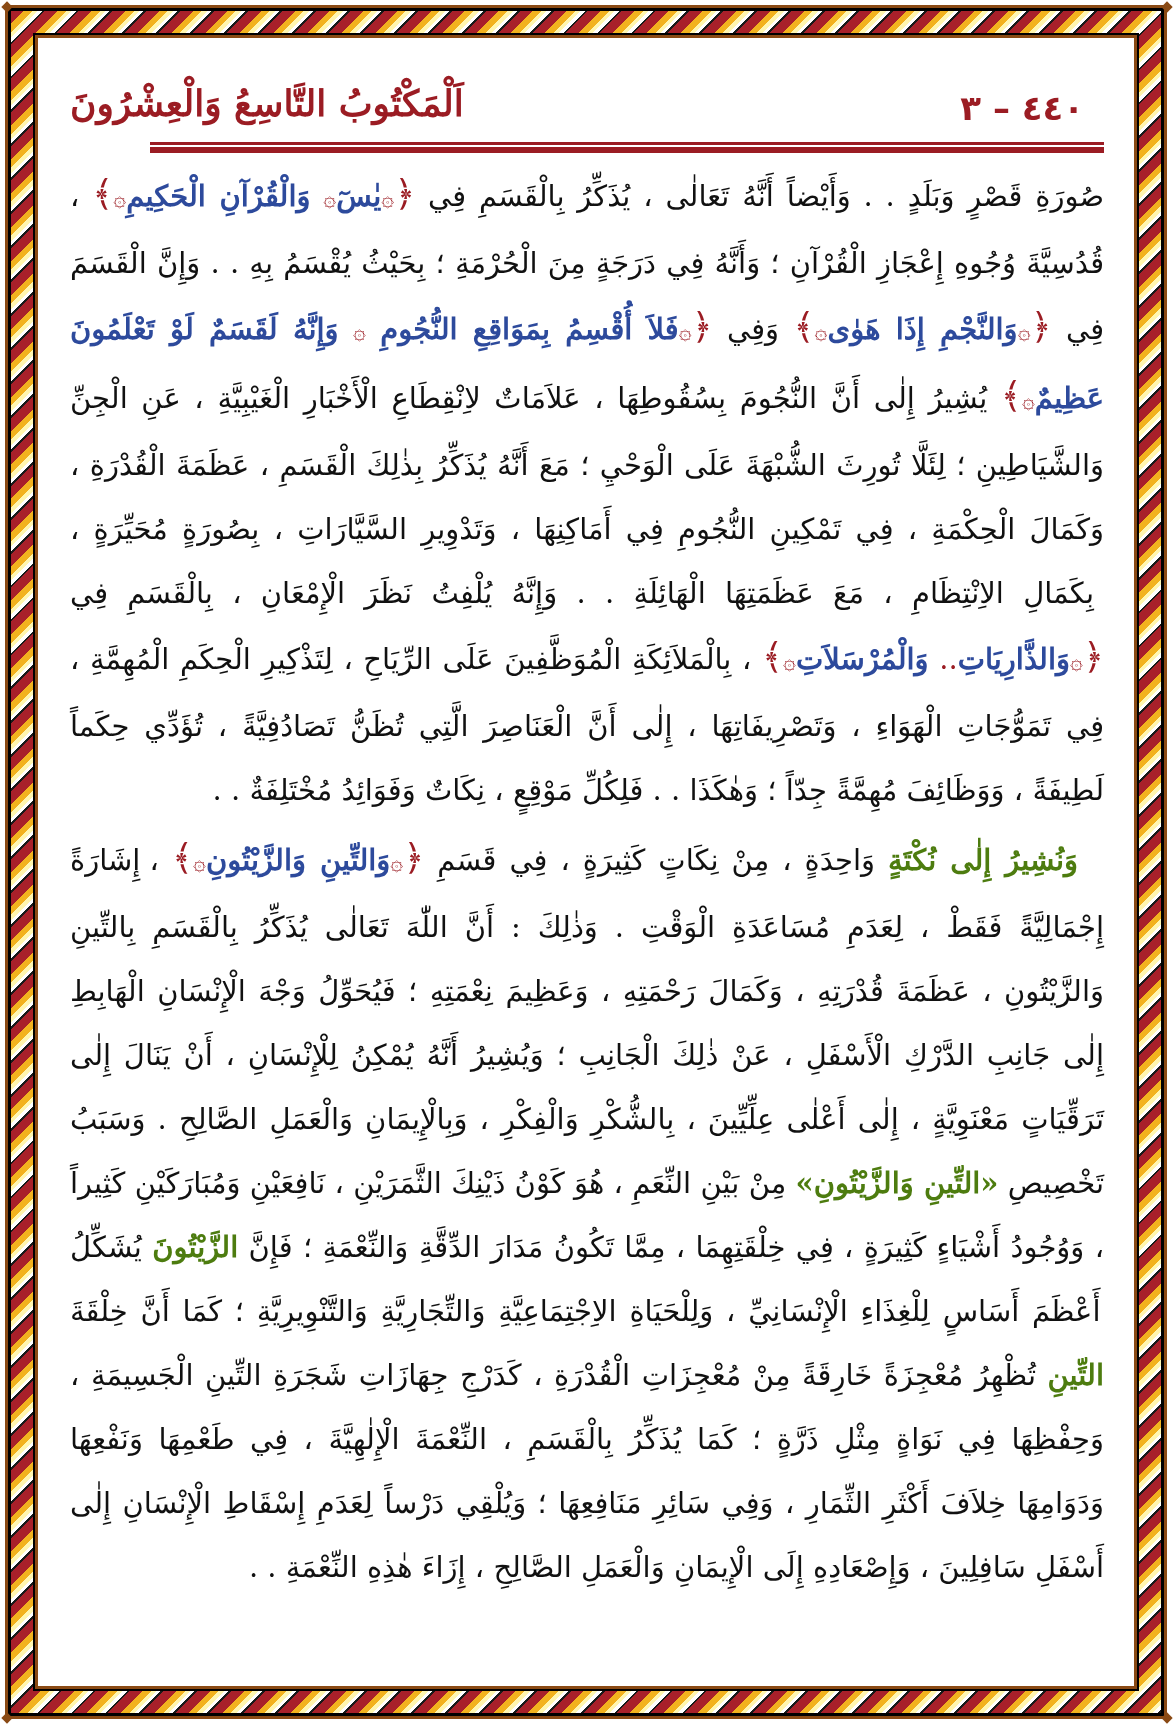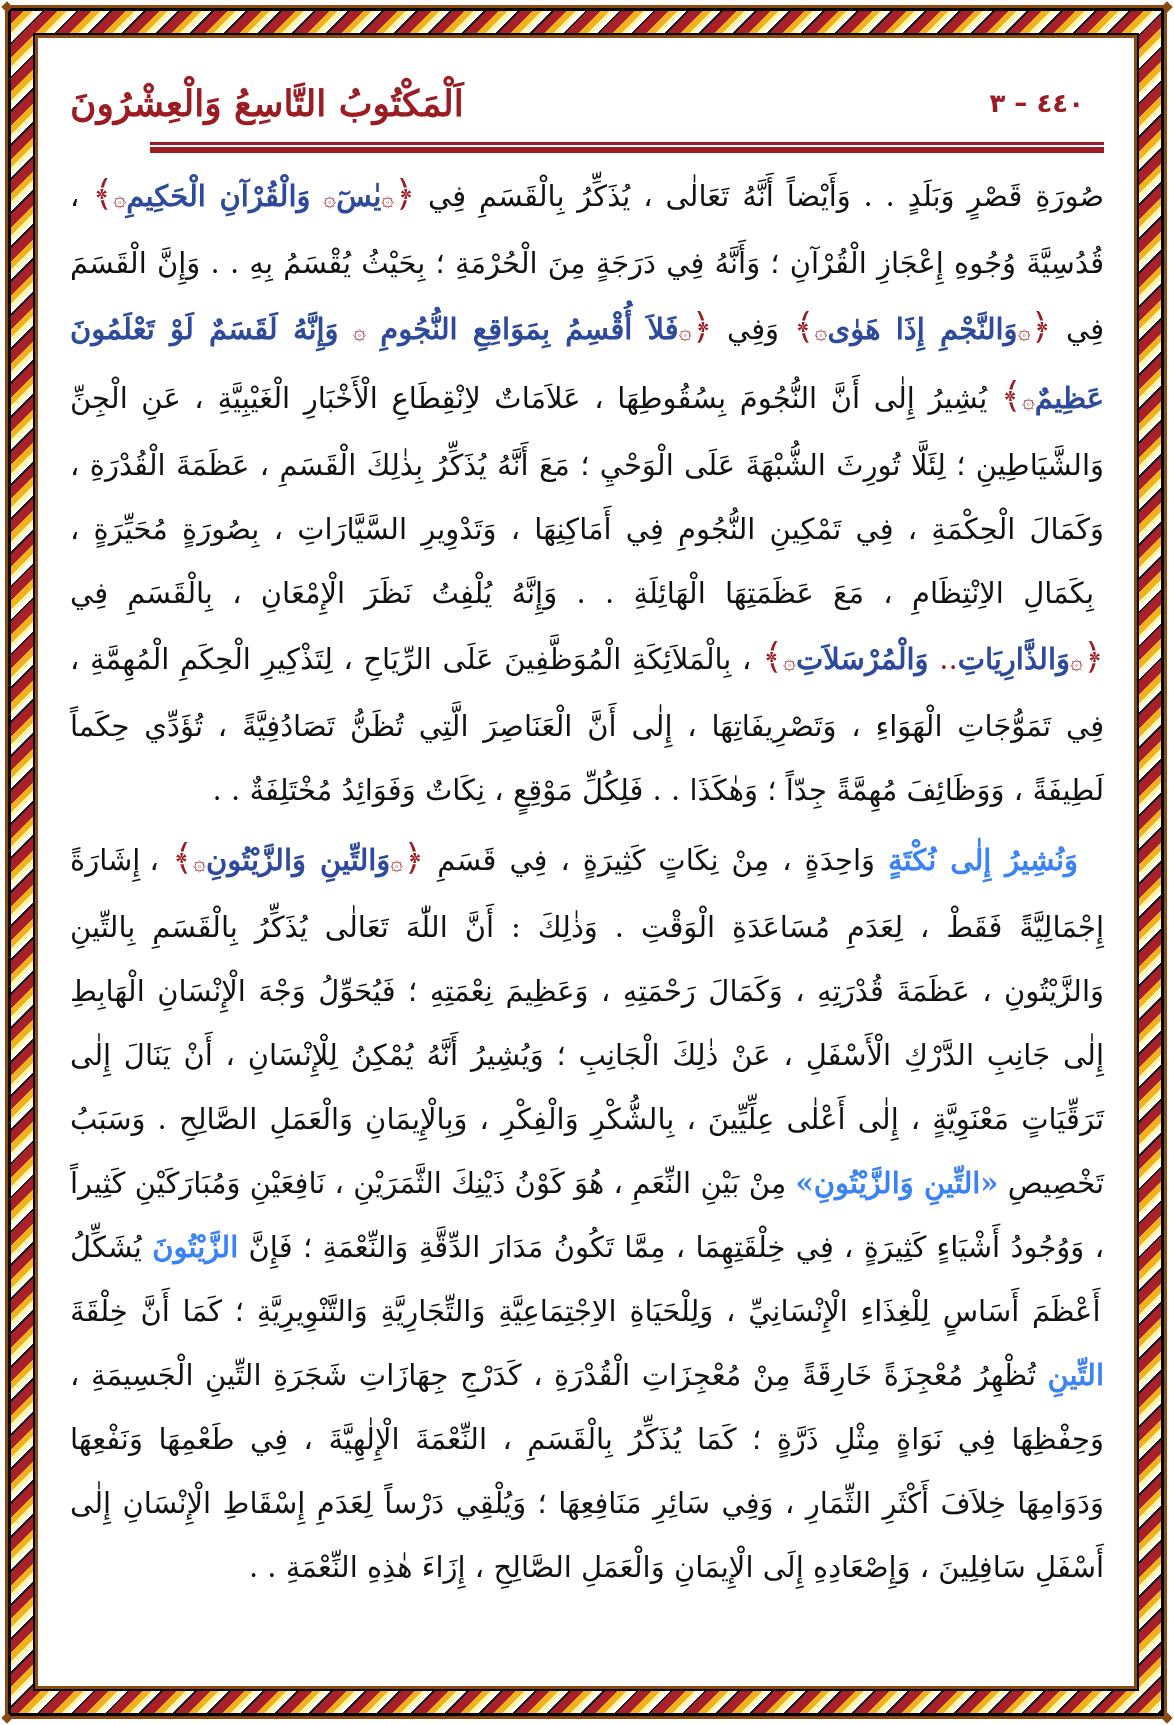--- a/index.html
+++ b/index.html
@@ -14,36 +14,36 @@
       repeating-linear-gradient(135deg, #a8202a 0 9px, #f2b21e 9px 15px, #fff6b0 15px 19px, #ffffff 19px 22px, #1a1a1a 22px 24px);
   }
   .frame-inner-line { position:absolute; left:27px; top:27px; right:27px; bottom:27px;
     border:3px solid #8a4a14; outline:2px solid #000; background:#fff; }
   .corner { position:absolute; width:8px; height:8px; background:#8a4a14; transform:rotate(45deg); }
 
   
   .page { position:absolute; left:70px; top:60px; width:1034px; height:1620px; direction:rtl; }
 
   .header { position:relative; height:90px; }
-  .page-number { position:absolute; right:20px; top:28px; color:#9b1c23; font-size:26px;
+  .page-number { position:absolute; right:20px; top:28px; color:#9b1c23; font-size:34px;
     font-family:"DejaVu Sans", sans-serif; font-weight:bold; letter-spacing:4px; }
   .page-title { position:absolute; left:0; right:0; top:22px; text-align:left;
     color:#9b1c23; font-size:36px; font-weight:bold; padding-right:120px; }
   .header-rule { position:absolute; left:80px; right:0; top:82px; height:10px; }
   .header-rule .thin { height:3px; background:#9b1c23; }
   .header-rule .gap  { height:2px; }
   .header-rule .thick { height:6px; background:#9b1c23; }
 
   .body { margin-top:12px; font-size:29px; line-height:64px; color:#111; text-align:justify;
           text-align-last:right; }
   .para { margin:0; }
   .para + .para { margin-top:4px; }
 
   .verse { color:#2d4a9c; font-weight:bold; }
-  .emph  { color:#3b82f6; font-weight:bold; }
+  .emph  { color:#4d7c0f; font-weight:bold; }
   .bracket { color:#9b1c23; font-size:36px; font-weight:normal; }
   .rosette { color:#9b1c23; font-size:22px; font-weight:normal; }
   .reddots { color:#9b1c23; }
 </style>
 </head>
 <body>
 
 <div class="frame-outer">
   <div class="frame-braid"></div>
   <div class="frame-inner-line"></div>

